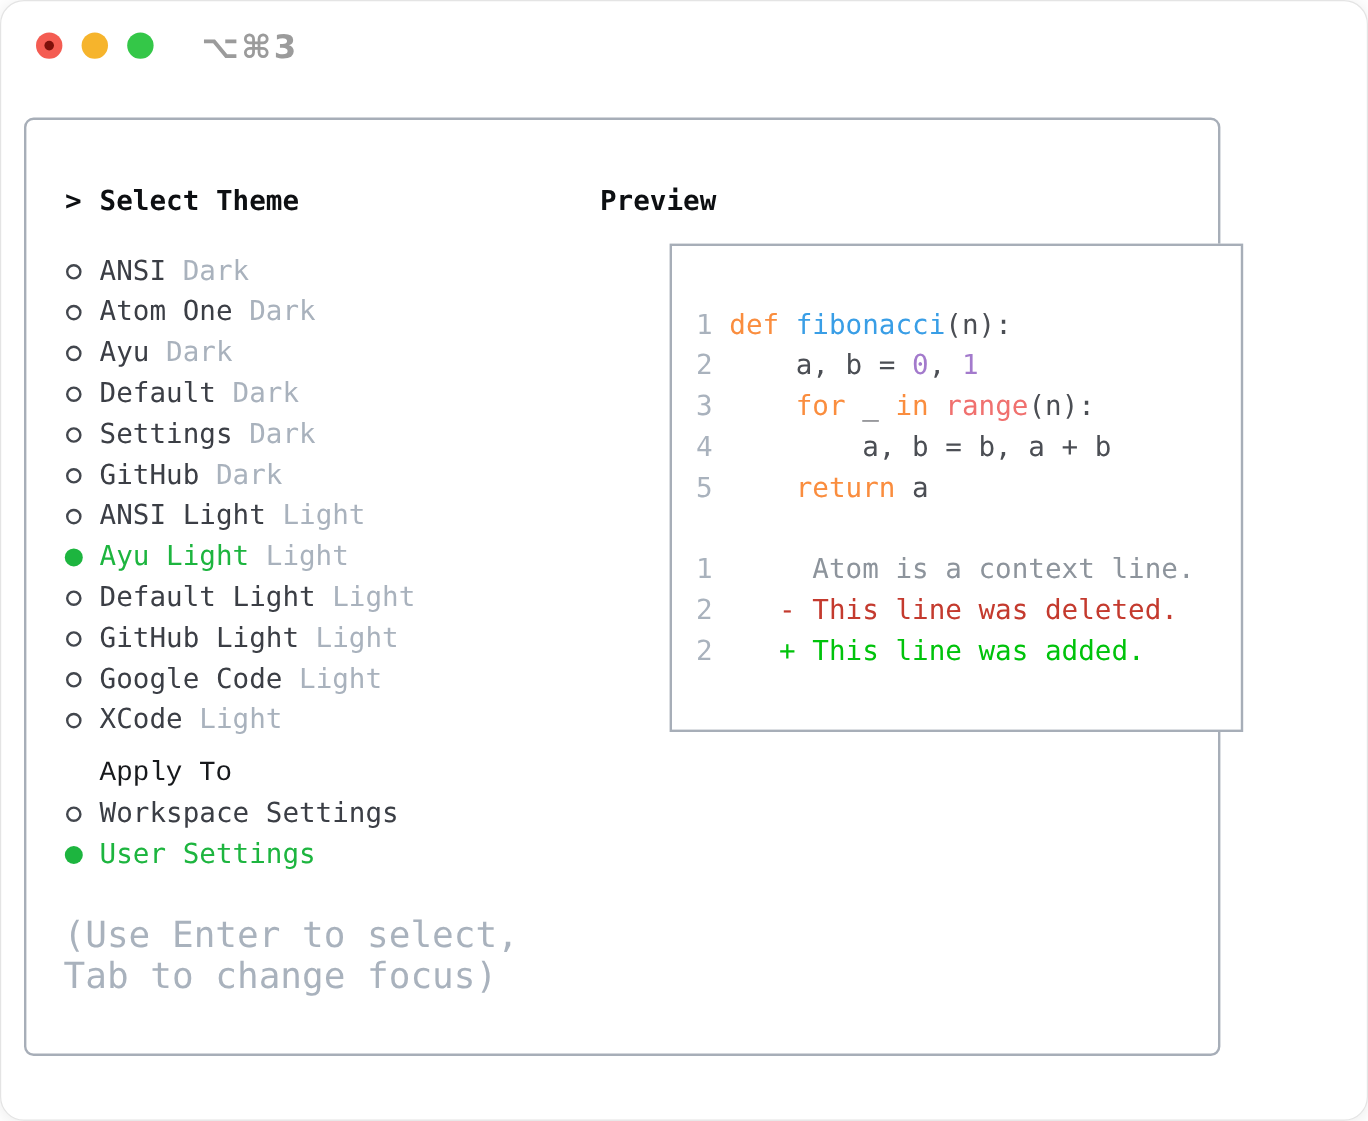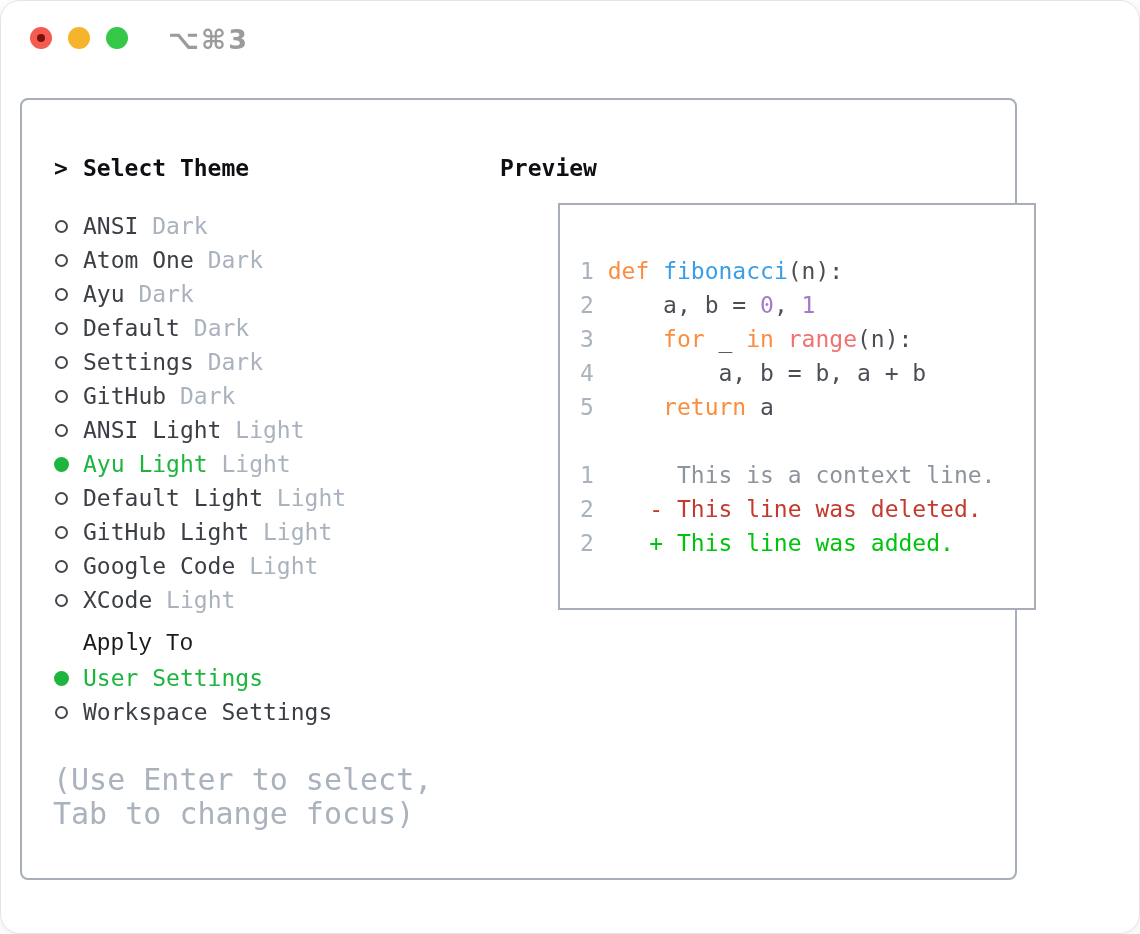--- a/index.html
+++ b/index.html
@@ -97,36 +97,36 @@
         <div class="row"><span class="marker"><span class="circle sel"></span></span><span class="item-label sel">Ayu Light</span><span class="variant"> Light</span></div>
         <div class="row"><span class="marker"><span class="circle"></span></span><span class="item-label">Default Light</span><span class="variant"> Light</span></div>
         <div class="row"><span class="marker"><span class="circle"></span></span><span class="item-label">GitHub Light</span><span class="variant"> Light</span></div>
         <div class="row"><span class="marker"><span class="circle"></span></span><span class="item-label">Google Code</span><span class="variant"> Light</span></div>
         <div class="row"><span class="marker"><span class="circle"></span></span><span class="item-label">XCode</span><span class="variant"> Light</span></div>
       </div>
 
     <div id="apply-header">Apply To</div>
 
     <div id="apply-list">
+        <div class="row"><span class="marker"><span class="circle"></span></span><span class="item-label">Workspace Settings</span></div>
         <div class="row"><span class="marker"><span class="circle sel"></span></span><span class="item-label sel">User Settings</span></div>
-        <div class="row"><span class="marker"><span class="circle"></span></span><span class="item-label">Workspace Settings</span></div>
       </div>
 
     <div id="hint">(Use Enter to select, Tab to change focus)</div>
 
     <div id="preview-header">Preview</div>
 
     <div class="preview-box">
       <div id="code">
           <div class="cl"><span class="ln">1</span><span class="tk-plain"> </span><span class="tk-kw">def</span><span class="tk-plain"> </span><span class="tk-fn">fibonacci</span><span class="tk-plain">(n):</span></div>
           <div class="cl"><span class="ln">2</span><span class="tk-plain">     a, b = </span><span class="tk-num">0</span><span class="tk-plain">, </span><span class="tk-num">1</span></div>
           <div class="cl"><span class="ln">3</span><span class="tk-plain">     </span><span class="tk-kw">for</span><span class="tk-plain"> _ </span><span class="tk-kw">in</span><span class="tk-plain"> </span><span class="tk-special">range</span><span class="tk-plain">(n):</span></div>
           <div class="cl"><span class="ln">4</span><span class="tk-plain">         a, b = b, a + b</span></div>
           <div class="cl"><span class="ln">5</span><span class="tk-plain">     </span><span class="tk-kw">return</span><span class="tk-plain"> a</span></div>
           <div class="cl"><span class="ln"></span></div>
-          <div class="cl"><span class="ln">1</span><span class="tk-ctx">      This is a context line.</span></div>
+          <div class="cl"><span class="ln">1</span><span class="tk-ctx">      Atom is a context line.</span></div>
           <div class="cl"><span class="ln">2</span><span class="tk-plain">    </span><span class="tk-del">- This line was deleted.</span></div>
           <div class="cl"><span class="ln">2</span><span class="tk-plain">    </span><span class="tk-add">+ This line was added.</span></div>
         </div>
     </div>
 
   </div>
 </div>
 
 </body></html>

